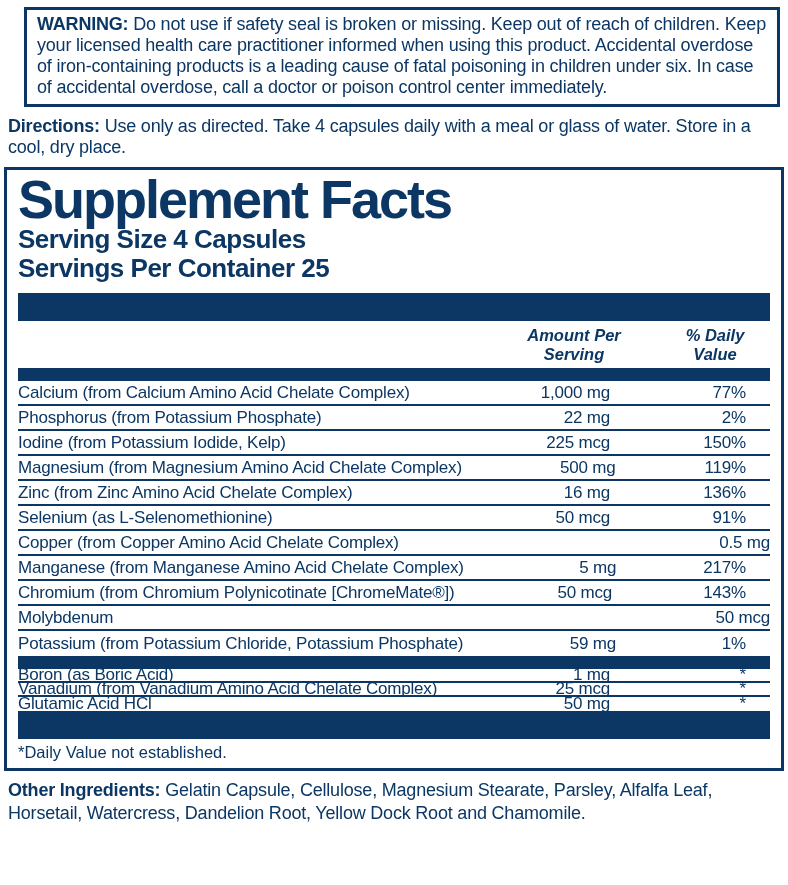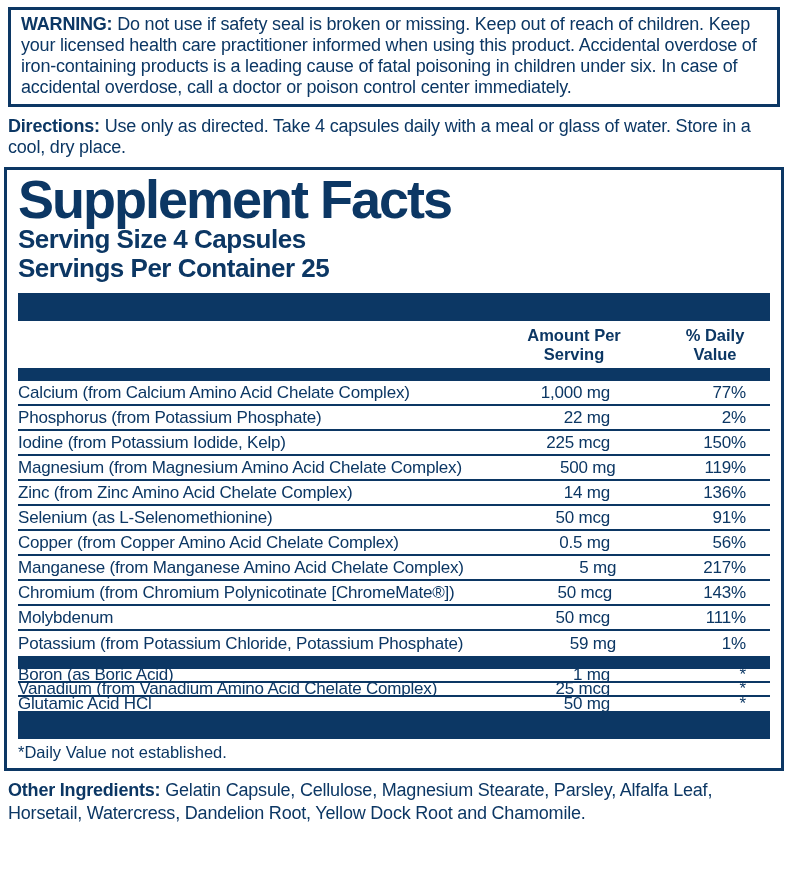--- a/index.html
+++ b/index.html
@@ -7,21 +7,21 @@
     width: 788px; height: 885px;
     background: #ffffff;
     color: #0c3764;
     font-family: "Liberation Sans", sans-serif;
     overflow: hidden;
   }
   strong { font-weight: bold; }
 
   
   .warning-box {
-    margin: 7px 8px 0 8px;
+    margin: 7px 8px 0 24px;
     border: 3.5px solid #0c3764;
     padding: 4px 10px 6px 10px;
     font-size: 18px;
     line-height: 21px;
     letter-spacing: -0.2px;
   }
 
   
   .directions {
     margin: 9px 10px 0 8px;
@@ -47,21 +47,21 @@
     font-size: 26px;
     font-weight: bold;
     letter-spacing: -0.5px;
     line-height: 29px;
   }
   .bar { background: #0c3764; }
   .bar-top { height: 28px; margin-top: 10px; }
   .bar-thin { height: 13px; }
   .bar-bottom { height: 28px; }
 
-  .col-headers { display: flex; align-items: center; }
+  .col-headers { display: flex; align-items: center; font-style: italic; }
   .col-headers .spacer { flex: 1; }
   .col-head {
     font-weight: bold;
     font-size: 16.5px;
     line-height: 19px;
     white-space: pre-line;
     text-align: center;
     padding: 5px 0 4px 0;
   }
   .col-head.h-amt { width: 112px; }
@@ -139,47 +139,45 @@
         <span class="amt">225 mcg</span>
         <span class="dvv">150%</span>
       </div>
       <div class="row">
         <span class="nm">Magnesium (from Magnesium Amino Acid Chelate Complex)</span>
         <span class="amt">500 mg</span>
         <span class="dvv">119%</span>
       </div>
       <div class="row">
         <span class="nm">Zinc (from Zinc Amino Acid Chelate Complex)</span>
-        <span class="amt">14 mg</span>
+        <span class="amt">16 mg</span>
         <span class="dvv">136%</span>
       </div>
       <div class="row">
         <span class="nm">Selenium (as L-Selenomethionine)</span>
         <span class="amt">50 mcg</span>
         <span class="dvv">91%</span>
       </div>
       <div class="row">
         <span class="nm">Copper (from Copper Amino Acid Chelate Complex)</span>
         <span class="amt">0.5 mg</span>
-        <span class="dvv">56%</span>
       </div>
       <div class="row">
         <span class="nm">Manganese (from Manganese Amino Acid Chelate Complex)</span>
         <span class="amt">5 mg</span>
         <span class="dvv">217%</span>
       </div>
       <div class="row">
         <span class="nm">Chromium (from Chromium Polynicotinate [ChromeMate®])</span>
         <span class="amt">50 mcg</span>
         <span class="dvv">143%</span>
       </div>
       <div class="row">
         <span class="nm">Molybdenum</span>
         <span class="amt">50 mcg</span>
-        <span class="dvv">111%</span>
       </div>
       <div class="row">
         <span class="nm">Potassium (from Potassium Chloride, Potassium Phosphate)</span>
         <span class="amt">59 mg</span>
         <span class="dvv">1%</span>
       </div>
     </div>
 
     <div class="bar bar-thin"></div>
 

